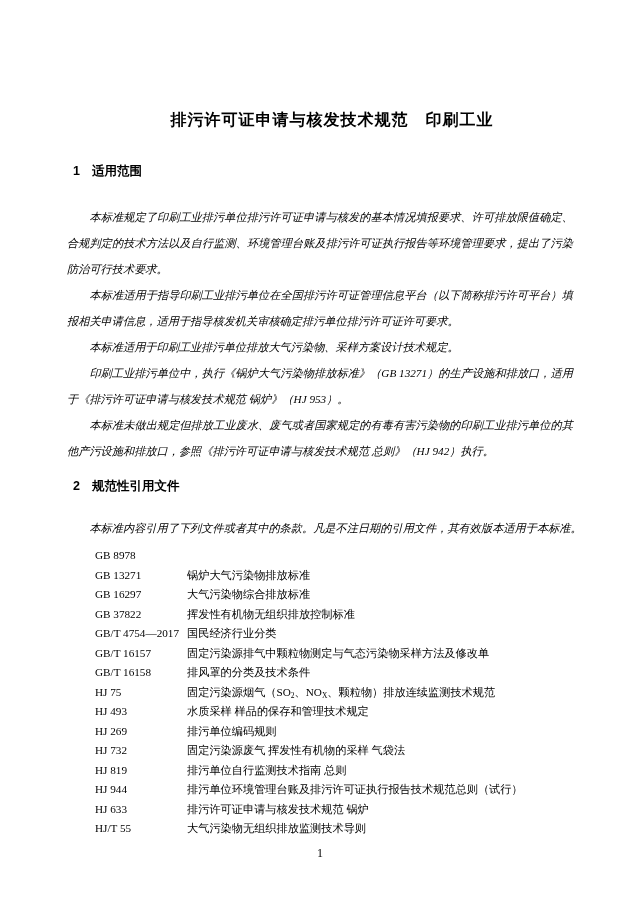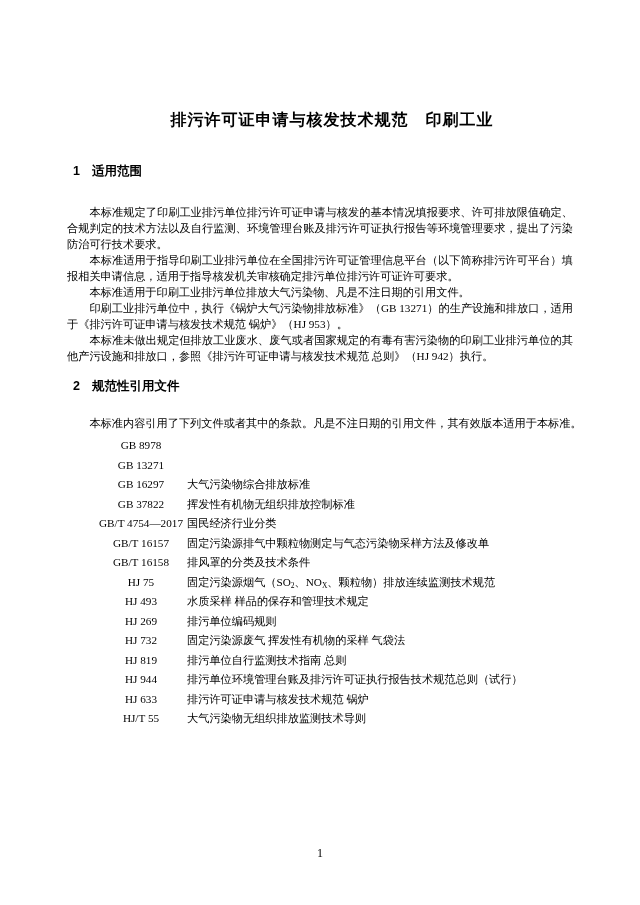--- a/index.html
+++ b/index.html
@@ -34,34 +34,35 @@
     line-height: 17px;
     display: flex;
     padding-left: 6px;
   }
   .sec-heading .sec-num { margin-right: 12px; }
   .sec-heading-1 { margin-top: 31px; margin-bottom: 24px; }
   .sec-heading-2 { margin-top: 14px; margin-bottom: 20px; }
 
   .body-para {
     font-size: 11.2px;
-    line-height: 16px;
+    line-height: 26px;
     text-align: justify;
     text-indent: 2em;
     margin: 0;
+    font-style: italic;
   }
   .intro-para { white-space: nowrap; text-align: right; }
 
   .refs { padding-left: 28px; margin-top: 5px; }
   .ref-row {
     display: flex;
     font-size: 11.2px;
     line-height: 19.5px;
   }
-  .ref-code { width: 92px; flex: none; text-align: center; }
+  .ref-code { width: 92px; flex: none; }
   .ref-title { flex: 1; }
   .ref-title sub { font-size: 7.5px; line-height: 0; position: relative; top: 2px; vertical-align: baseline; }
 
   .page-num {
     position: absolute;
     bottom: 45px;
     left: 0;
     right: 0;
     text-align: center;
     font-size: 12px;
@@ -76,37 +77,38 @@
 
     <h1 class="doc-title">排污许可证申请与核发技术规范　印刷工业</h1>
 
     <div class="sec-heading sec-heading-1">
       <span class="sec-num">1</span>
       <span>适用范围</span>
     </div>
 
     <p class="body-para">本标准规定了印刷工业排污单位排污许可证申请与核发的基本情况填报要求、许可排放限值确定、合规判定的技术方法以及自行监测、环境管理台账及排污许可证执行报告等环境管理要求，提出了污染防治可行技术要求。</p>
     <p class="body-para">本标准适用于指导印刷工业排污单位在全国排污许可证管理信息平台（以下简称排污许可平台）填报相关申请信息，适用于指导核发机关审核确定排污单位排污许可证许可要求。</p>
-    <p class="body-para">本标准适用于印刷工业排污单位排放大气污染物、凡是不注日期的引用文件。</p>
+    <p class="body-para">本标准适用于印刷工业排污单位排放大气污染物、采样方案设计技术规定。</p>
     <p class="body-para">印刷工业排污单位中，执行《锅炉大气污染物排放标准》（GB 13271）的生产设施和排放口，适用于《排污许可证申请与核发技术规范 锅炉》（HJ 953）。</p>
     <p class="body-para">本标准未做出规定但排放工业废水、废气或者国家规定的有毒有害污染物的印刷工业排污单位的其他产污设施和排放口，参照《排污许可证申请与核发技术规范 总则》（HJ 942）执行。</p>
 
     <div class="sec-heading sec-heading-2">
       <span class="sec-num">2</span>
       <span>规范性引用文件</span>
     </div>
 
     <p class="body-para intro-para">本标准内容引用了下列文件或者其中的条款。凡是不注日期的引用文件，其有效版本适用于本标准。</p>
 
     <div class="refs">
       <div class="ref-row">
         <span class="ref-code">GB 8978</span>
       </div>
       <div class="ref-row">
         <span class="ref-code">GB 13271</span>
+        <span class="ref-title">锅炉大气污染物排放标准</span>
       </div>
       <div class="ref-row">
         <span class="ref-code">GB 16297</span>
         <span class="ref-title">大气污染物综合排放标准</span>
       </div>
       <div class="ref-row">
         <span class="ref-code">GB 37822</span>
         <span class="ref-title">挥发性有机物无组织排放控制标准</span>
       </div>
       <div class="ref-row">

